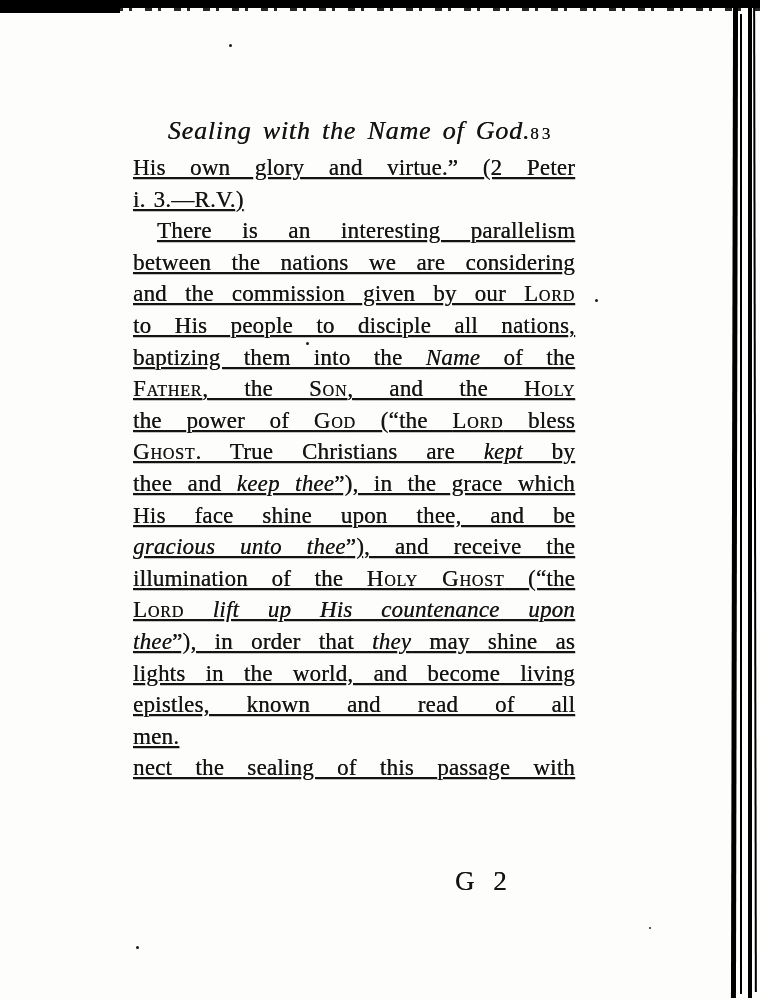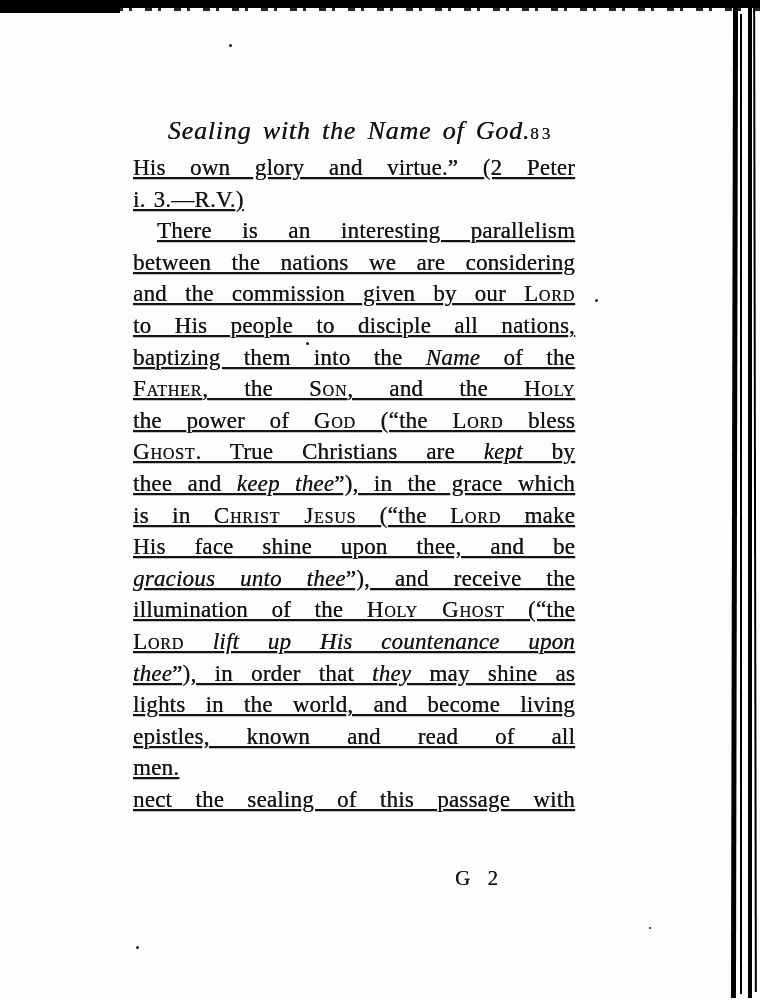--- a/index.html
+++ b/index.html
@@ -81,21 +81,21 @@
     text-align: left;
     text-align-last: left;
     -moz-text-align-last: left;
   }
   .page-text .line.indent { padding-left: 24px; }
   .i  { font-style: italic; }
   .sc { font-variant: small-caps; letter-spacing: 0.8px; }
   
   .signature-mark {
     position: absolute; left: 455px; top: 866px;
-    font-size: 21px;
+    font-size: 27px;
     word-spacing: 12px;
     text-shadow: 0.3px 0.3px 0 rgba(10,10,10,.85);
   }
 </style>
 </head>
 <body>
 
 <div class="scan-page">
 
   <div class="top-bar"></div>
@@ -120,21 +120,20 @@
       <div class="line nojust"><span>i. 3.—R.V.)</span></div>
       <div class="line indent"><span>There is an interesting parallelism</span></div>
       <div class="line"><span>between the nations we are considering</span></div>
       <div class="line"><span>and the commission given by our </span><span class="sc">Lord</span></div>
       <div class="line"><span>to His people to disciple all nations,</span></div>
       <div class="line"><span>baptizing them into the </span><span class="i">Name</span><span> of the</span></div>
       <div class="line"><span class="sc">Father</span><span>, the </span><span class="sc">Son</span><span>, and the </span><span class="sc">Holy</span></div>
       <div class="line"><span>the power of </span><span class="sc">God</span><span> (“the </span><span class="sc">Lord</span><span> bless</span></div>
       <div class="line"><span class="sc">Ghost</span><span>. True Christians are </span><span class="i">kept</span><span> by</span></div>
       <div class="line"><span>thee and </span><span class="i">keep thee</span><span>”), in the grace which</span></div>
-      <div class="line"><span>is in </span><span class="sc">Christ Jesus</span><span> (“the </span><span class="sc">Lord</span><span> make</span></div>
       <div class="line"><span>His face shine upon thee, and be</span></div>
       <div class="line"><span class="i">gracious unto thee</span><span>”), and receive the</span></div>
       <div class="line"><span>illumination of the </span><span class="sc">Holy Ghost</span><span> (“the</span></div>
       <div class="line"><span class="sc">Lord</span><span> </span><span class="i">lift up His countenance upon</span></div>
       <div class="line"><span class="i">thee</span><span>”), in order that </span><span class="i">they</span><span> may shine as</span></div>
       <div class="line"><span>lights in the world, and become living</span></div>
       <div class="line"><span>epistles, known and read of all</span></div>
       <div class="line nojust"><span>men.</span></div>
       <div class="line"><span>nect the sealing of this passage with</span></div>
     </div>

